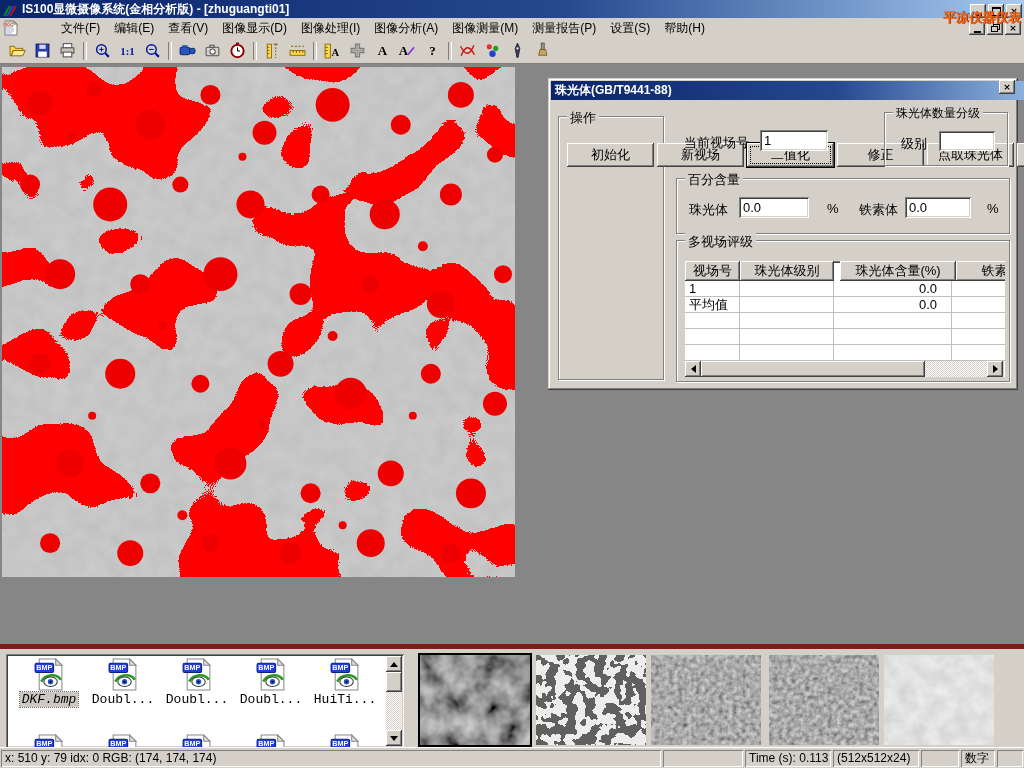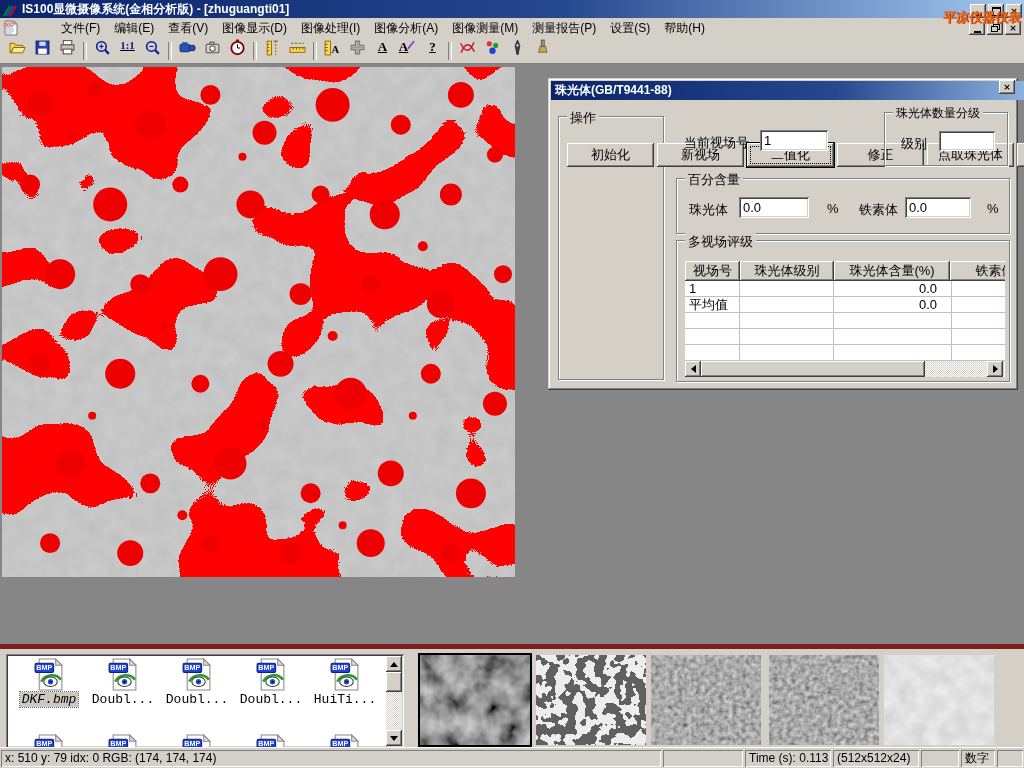--- a/index.html
+++ b/index.html
@@ -29,21 +29,21 @@
   .mdi-btns{display:flex;gap:2px;margin-left:auto;margin-right:3px;}
   .restore-glyph{position:relative;width:9px;height:8px;}
   .restore-glyph::before{content:"";position:absolute;left:2px;top:0;width:5px;height:4px;border:1px solid #000;}
   .restore-glyph::after{content:"";position:absolute;left:0;top:2px;width:5px;height:4px;border:1px solid #000;background:#d4d0c8;}
   .min-glyph{width:7px;height:2px;background:#000;margin-top:7px;}
   .max-glyph{width:7px;height:6px;border:1px solid #000;border-top-width:2px;}
   
   #toolbar{left:0;top:38px;width:1024px;height:26px;background:#d4d0c8;display:flex;
            align-items:center;padding-left:5px;border-bottom:1px solid #808080;box-sizing:border-box;}
   .tb-btn{width:25px;height:23px;background:transparent;border:none;display:flex;
-          justify-content:center;padding:0;text-decoration:underline;}
+          align-items:center;justify-content:center;padding:0;}
   .tb-btn svg{width:17px;height:17px;}
   .tb-sep{width:2px;height:18px;border-left:1px solid #808080;border-right:1px solid #fff;margin:0 3px;}
   .tb-txt{font-weight:bold;font-size:11px;color:#00189c;font-family:"Liberation Serif",serif;}
   .tb-txt.black{color:#000;font-size:13px;}
   
   #workspace{left:0;top:64px;width:1024px;height:580px;background:#868686;}
   #metallograph{left:2px;top:3px;width:513px;height:510px;}
   
   #dialog{left:548px;top:78px;width:470px;height:312px;background:#d4d0c8;z-index:40;
           box-shadow:inset -1px -1px #404040,inset 1px 1px #d4d0c8,inset -2px -2px #808080,inset 2px 2px #fff;}
@@ -467,21 +467,21 @@
       <input class="dlg-input sunken" style="left: 228px; top: 18px; width: 66px; height: 21px;" value="0.0">
       <span class="dlg-label" style="left:310px;top:22px;">%</span>
     </div>
 
     <div class="groupbox" style="left:128px;top:162px;width:332px;height:140px;">
       <span class="legend">多视场评级</span>
       <div id="mv-table" class="sunken">
         <div class="t-head" id="mv-head">
             <div class="t-hcell" style="width: 55px;">视场号</div>
             <div class="t-hcell" style="width: 94px;">珠光体级别</div>
-            <div class="t-hcell" style="width: 116px;">珠光体含量(%)</div>
+            <div class="t-hcell" style="width: 116px; margin-left: 6px;">珠光体含量(%)</div>
             <div class="t-hcell" style="width: 90px;">铁素体</div>
           </div>
         <div id="mv-body">
             <div class="t-row">
               <div class="t-cell" style="width: 55px;">1</div>
               <div class="t-cell" style="width: 94px;"></div>
               <div class="t-cell num" style="width: 118px;">0.0</div>
               <div class="t-cell" style="width: 90px;"></div>
             </div>
             <div class="t-row">

